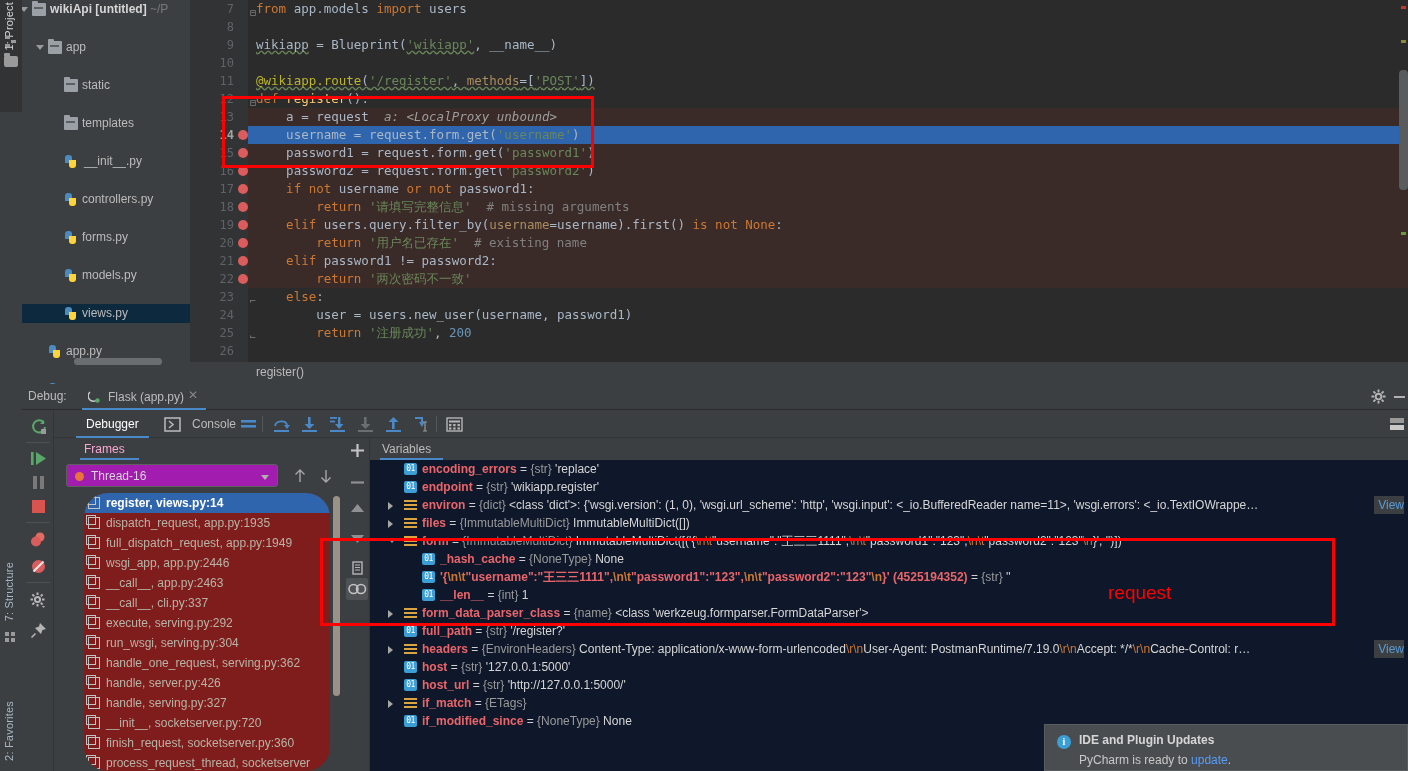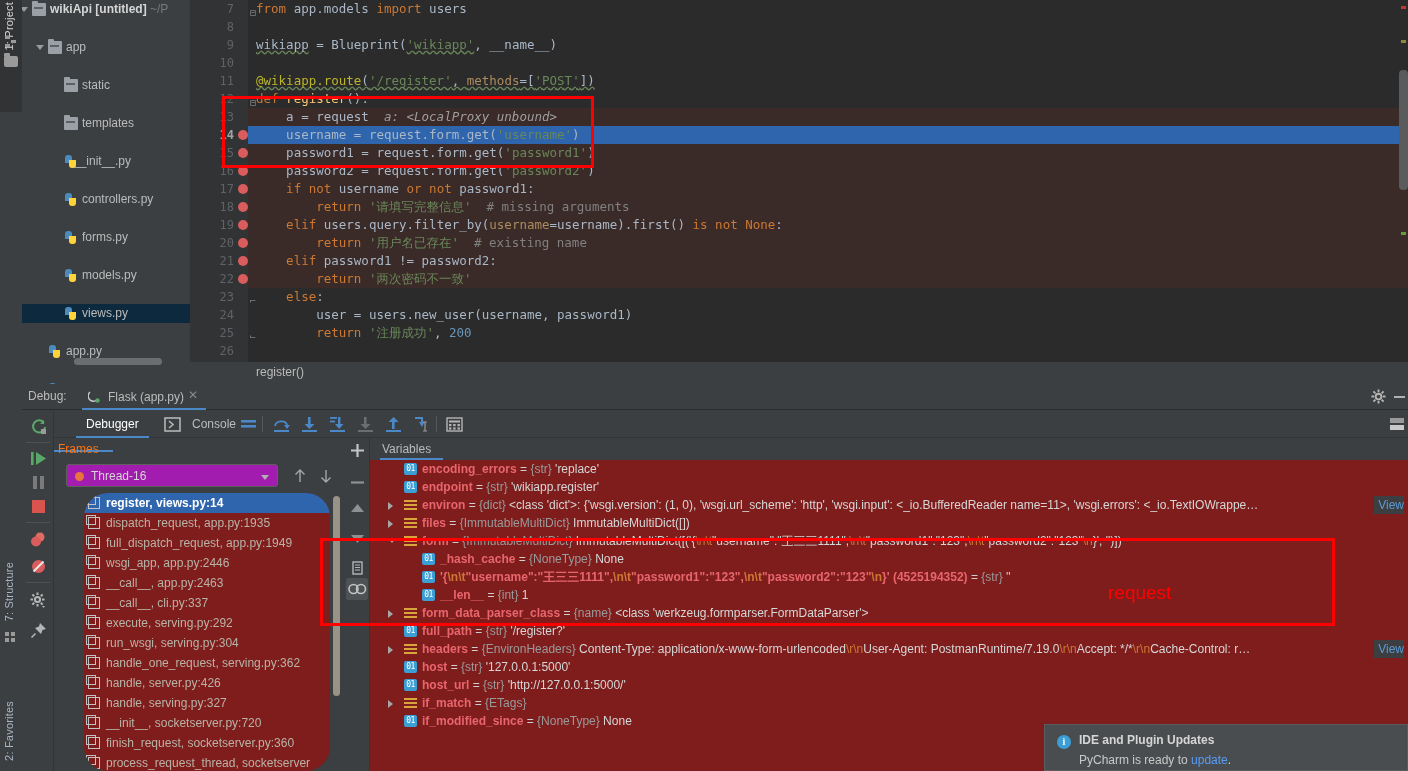--- a/index.html
+++ b/index.html
@@ -215,22 +215,22 @@
   .tabbtn.active{ border-bottom:2px solid #4a88c7; color:#ffffff;}
   .tb-ico{ position:absolute; top:6px; width:17px; height:17px;}
   .tb-sep{ position:absolute; top:6px; width:1px; height:16px; background:#555859;}
 
   
   .frames-pane{
     position:absolute; left:32px; top:54px; width:290px; bottom:0;
     background:#3c3f41;
   }
   .pane-title{
-    position:absolute; left:0; top:0; height:14px; line-height:22px;
-    font-size:12px; color:#f97316; padding:0 14px 0 4px;
+    position:absolute; left:26px; top:0; height:22px; line-height:22px;
+    font-size:12px; color:#f9a8d4; padding:0 14px 0 4px;
     border-bottom:2px solid #4a88c7;
   }
   .thread-select{
     position:absolute; left:12px; top:26px; width:212px; height:23px;
     background:#a21caf; border:1px solid #5e6060; border-radius:3px;
   }
   .thread-select .dot{
     position:absolute; left:8px; top:7px; width:9px;height:9px;border-radius:50%;
     background:#e8743b;
   }
@@ -276,21 +276,21 @@
     position:absolute; left:348px; top:54px; right:0; bottom:0;
     background:#3c3f41;
   }
   .vars-title{
     position:absolute; left:10px; top:0; height:22px; line-height:22px;
     font-size:12px; color:#bbbbbb; padding:0 12px 0 2px;
     border-bottom:2px solid #4a88c7;
   }
   .vars-body{
     position:absolute; left:0; top:22px; right:0; bottom:0;
-    background:#7f1d1d; overflow:hidden;
+    background:#0f172a; overflow:hidden;
   }
   .vrow{
     position:absolute; left:0; right:0; height:18px; line-height:18px;
     font-size:12px; white-space:nowrap; color:#bbbbbb;
   }
   .vrow .tgl{
     position:absolute; top:6px; width:0;height:0;
   }
   .vrow .tgl.right{
     border-left:5px solid #a6a6a6; border-top:4.5px solid transparent;
@@ -376,21 +376,21 @@
         </div>
         <div class="tree-row" style="top: 57px;">
           <span class="ico ico-folder" style="left: 42px;"></span>
           <span class="lbl" style="left: 60px;">templates</span>
         </div>
         <div class="tree-row" style="top: 76px;">
           <span class="ico ico-py" style="left: 42px;">
             <span class="s1"></span>
             <span class="s2"></span>
           </span>
-          <span class="lbl" style="left: 51px;">__init__.py</span>
+          <span class="lbl" style="left: 62px;">__init__.py</span>
         </div>
         <div class="tree-row" style="top: 95px;">
           <span class="ico ico-py" style="left: 42px;">
             <span class="s1"></span>
             <span class="s2"></span>
           </span>
           <span class="lbl" style="left: 60px;">controllers.py</span>
         </div>
         <div class="tree-row" style="top: 114px;">
           <span class="ico ico-py" style="left: 42px;">

